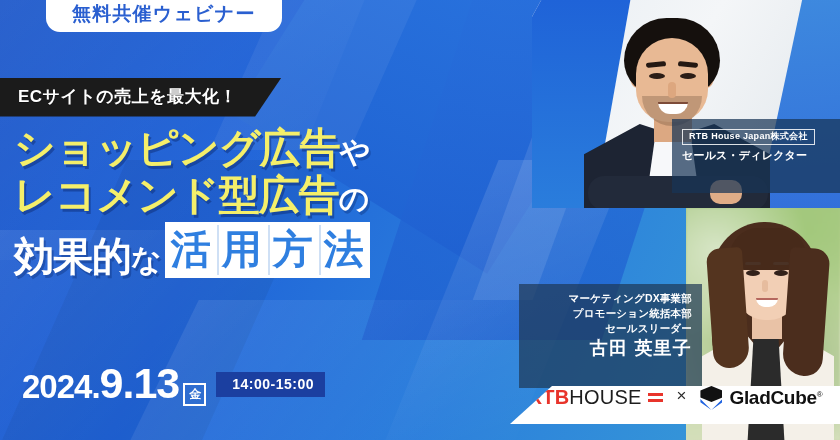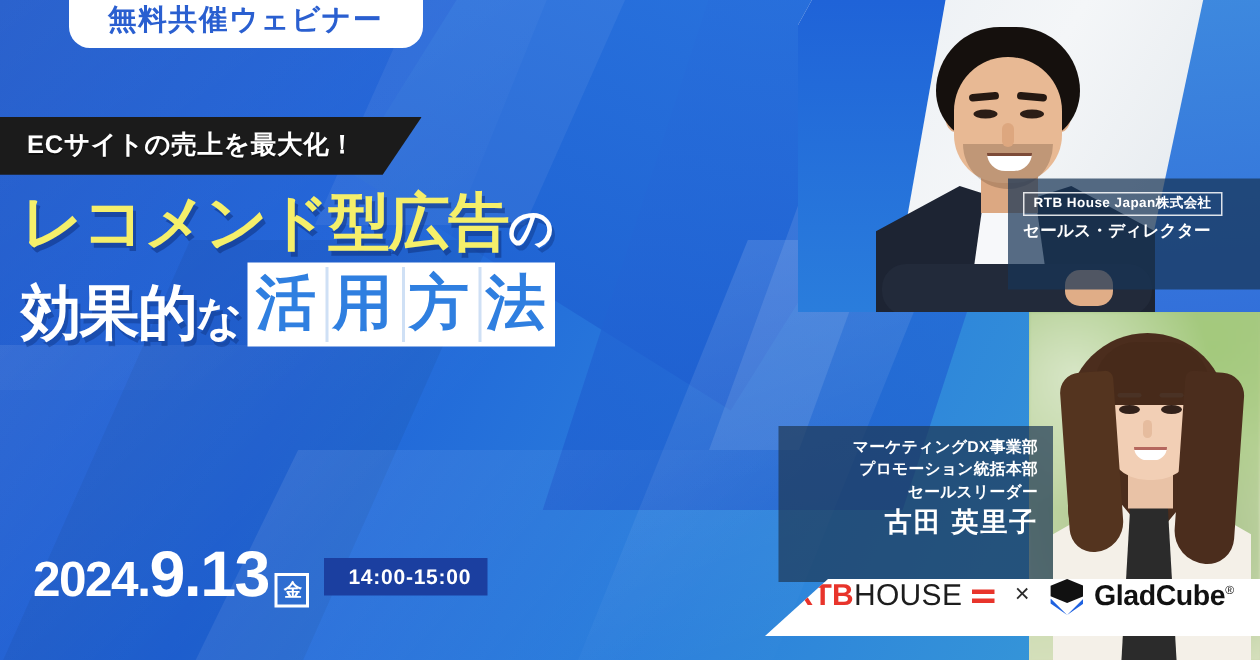--- a/index.html
+++ b/index.html
@@ -300,20 +300,23 @@
   <div class="facet f9"></div>
 
   <div id="top-badge">無料共催ウェビナー</div>
 
   <div id="ribbon-wrap">
     <div id="ribbon">ECサイトの売上を最大化！</div>
   </div>
 
   <div id="headline">
     <div class="hl-row">
+      <span class="hl-yellow">ショッピング広告</span><span class="hl-white hl-small">や</span>
+    </div>
+    <div class="hl-row">
       <span class="hl-yellow">レコメンド型広告</span><span class="hl-white hl-small">の</span>
     </div>
     <div id="hl-row3">
       <div id="row3-plain">
         <span>効果的</span><span class="na">な</span>
       </div>
       <div id="boxed">
         <span class="bx">活</span>
         <span class="bx">用</span>
         <span class="bx">方</span>

